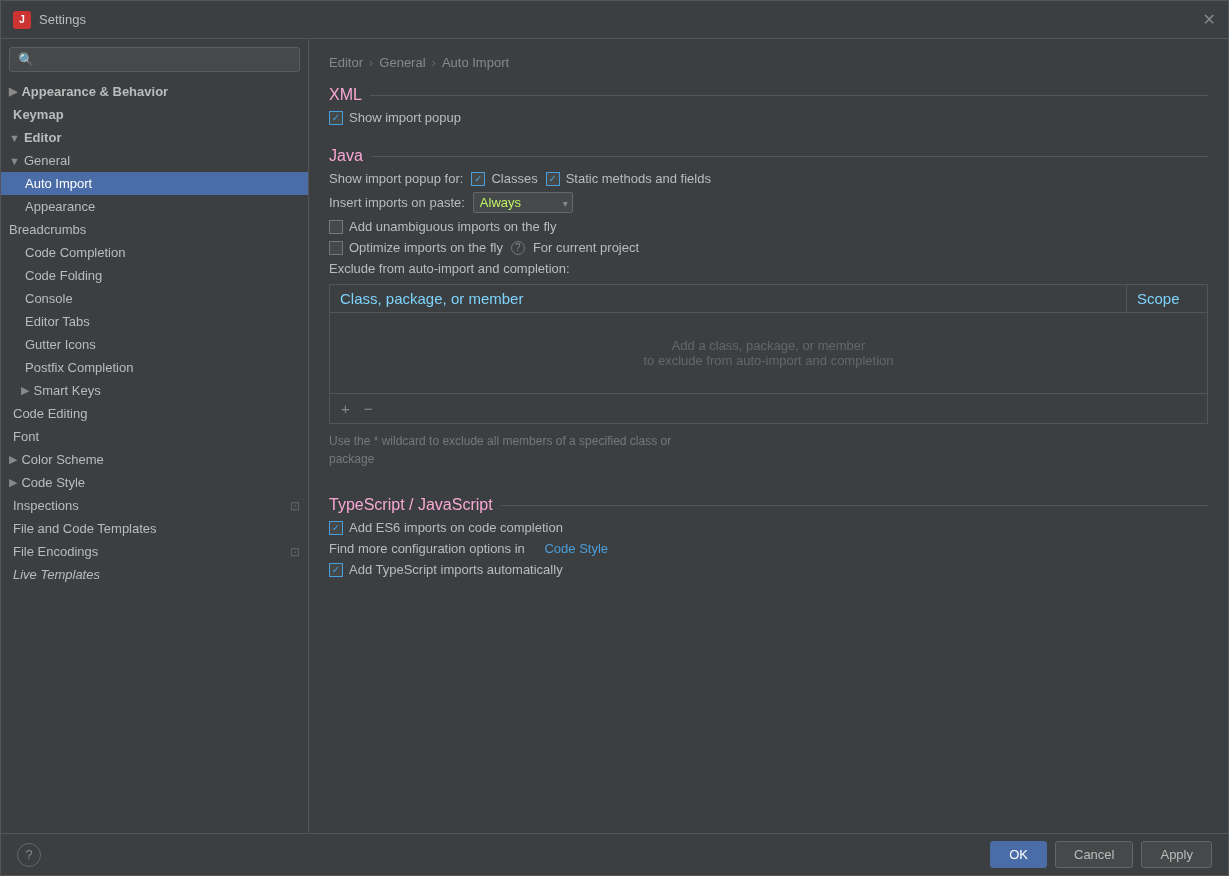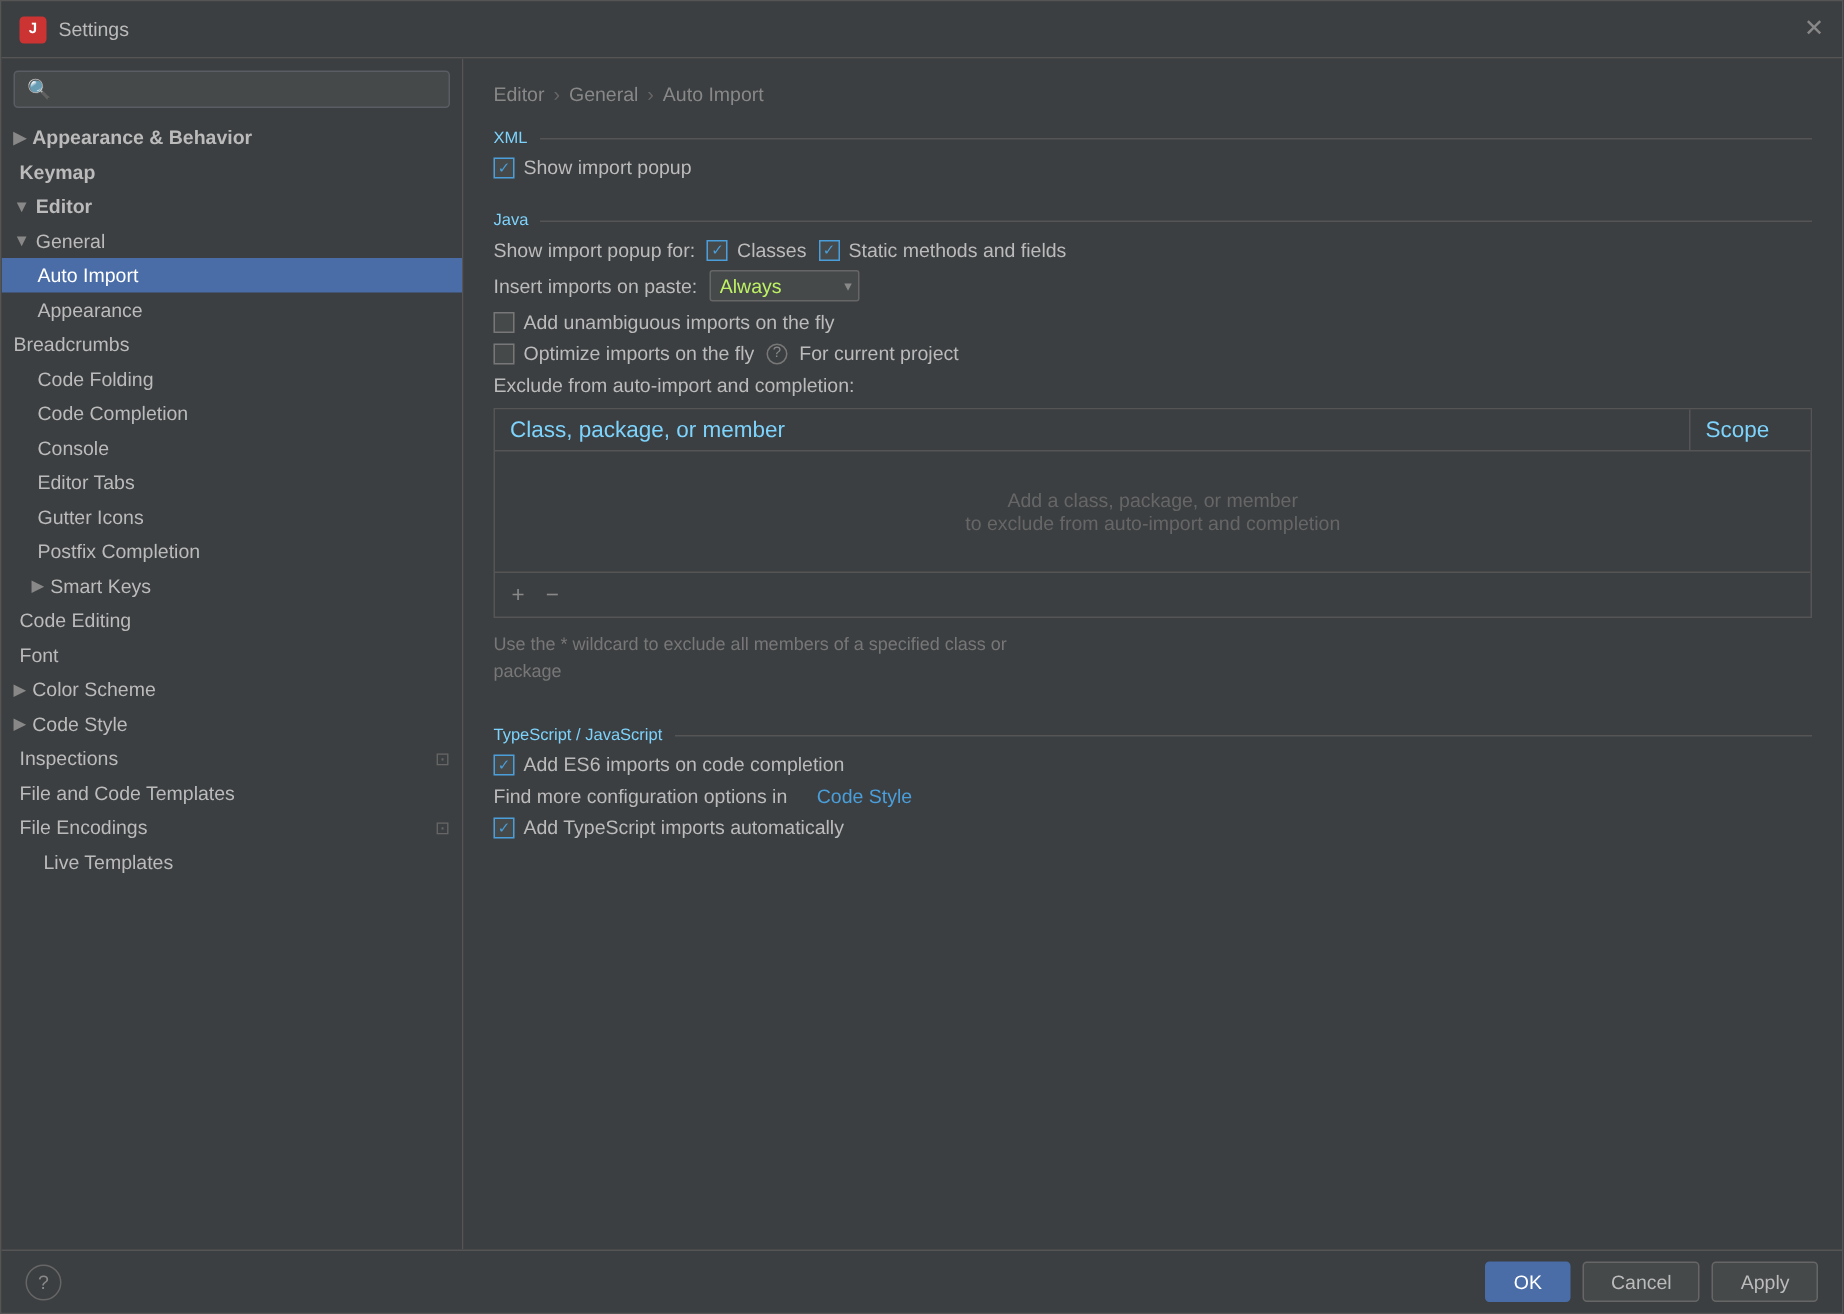--- a/index.html
+++ b/index.html
@@ -108,22 +108,22 @@
     .breadcrumb {
       display: flex;
       align-items: center;
       gap: 6px;
       color: #888;
       font-size: 13px;
       margin-bottom: 16px;
     }
     .breadcrumb .sep { color: #666; }
     .section-label {
-      color: #7dd3fc;
-      font-size: 11px;
+      color: #f9a8d4;
+      font-size: 16px;
       margin-bottom: 6px;
       display: flex;
       align-items: center;
     }
     .section-label::after {
       content: '';
       flex: 1;
       height: 1px;
       background: #555;
       margin-left: 8px;
@@ -331,25 +331,25 @@
           <div class="tree-item" style="padding-left: 20px;">
             <span class="arrow"></span>
             <span>Appearance</span>
           </div>
           <div class="tree-item" style="padding-left: 4px;">
             <span class="arrow"></span>
             <span>Breadcrumbs</span>
           </div>
           <div class="tree-item" style="padding-left: 20px;">
             <span class="arrow"></span>
+            <span>Code Completion</span>
+          </div>
+          <div class="tree-item" style="padding-left: 20px;">
+            <span class="arrow"></span>
             <span>Code Folding</span>
-          </div>
-          <div class="tree-item" style="padding-left: 20px;">
-            <span class="arrow"></span>
-            <span>Code Completion</span>
           </div>
           <div class="tree-item" style="padding-left: 20px;">
             <span class="arrow"></span>
             <span>Console</span>
           </div>
           <div class="tree-item" style="padding-left: 20px;">
             <span class="arrow"></span>
             <span>Editor Tabs</span>
           </div>
           <div class="tree-item" style="padding-left: 20px;">
@@ -387,21 +387,21 @@
           </div>
           <div class="tree-item" style="padding-left: 8px;">
             <span class="arrow"></span>
             <span>File and Code Templates</span>
           </div>
           <div class="tree-item" style="padding-left: 8px;">
             <span class="arrow"></span>
             <span>File Encodings</span>
             <span class="copy-icon">⊡</span>
           </div>
-          <div class="tree-item" style="padding-left: 24px;">
+          <div class="tree-item" style="padding-left: 8px; font-style: italic;">
             <span class="arrow"></span>
             <span>Live Templates</span>
           </div>
         </div>
     </div>
 
     <div class="main-panel">
 
       <div class="breadcrumb">
         <span>Editor</span>

